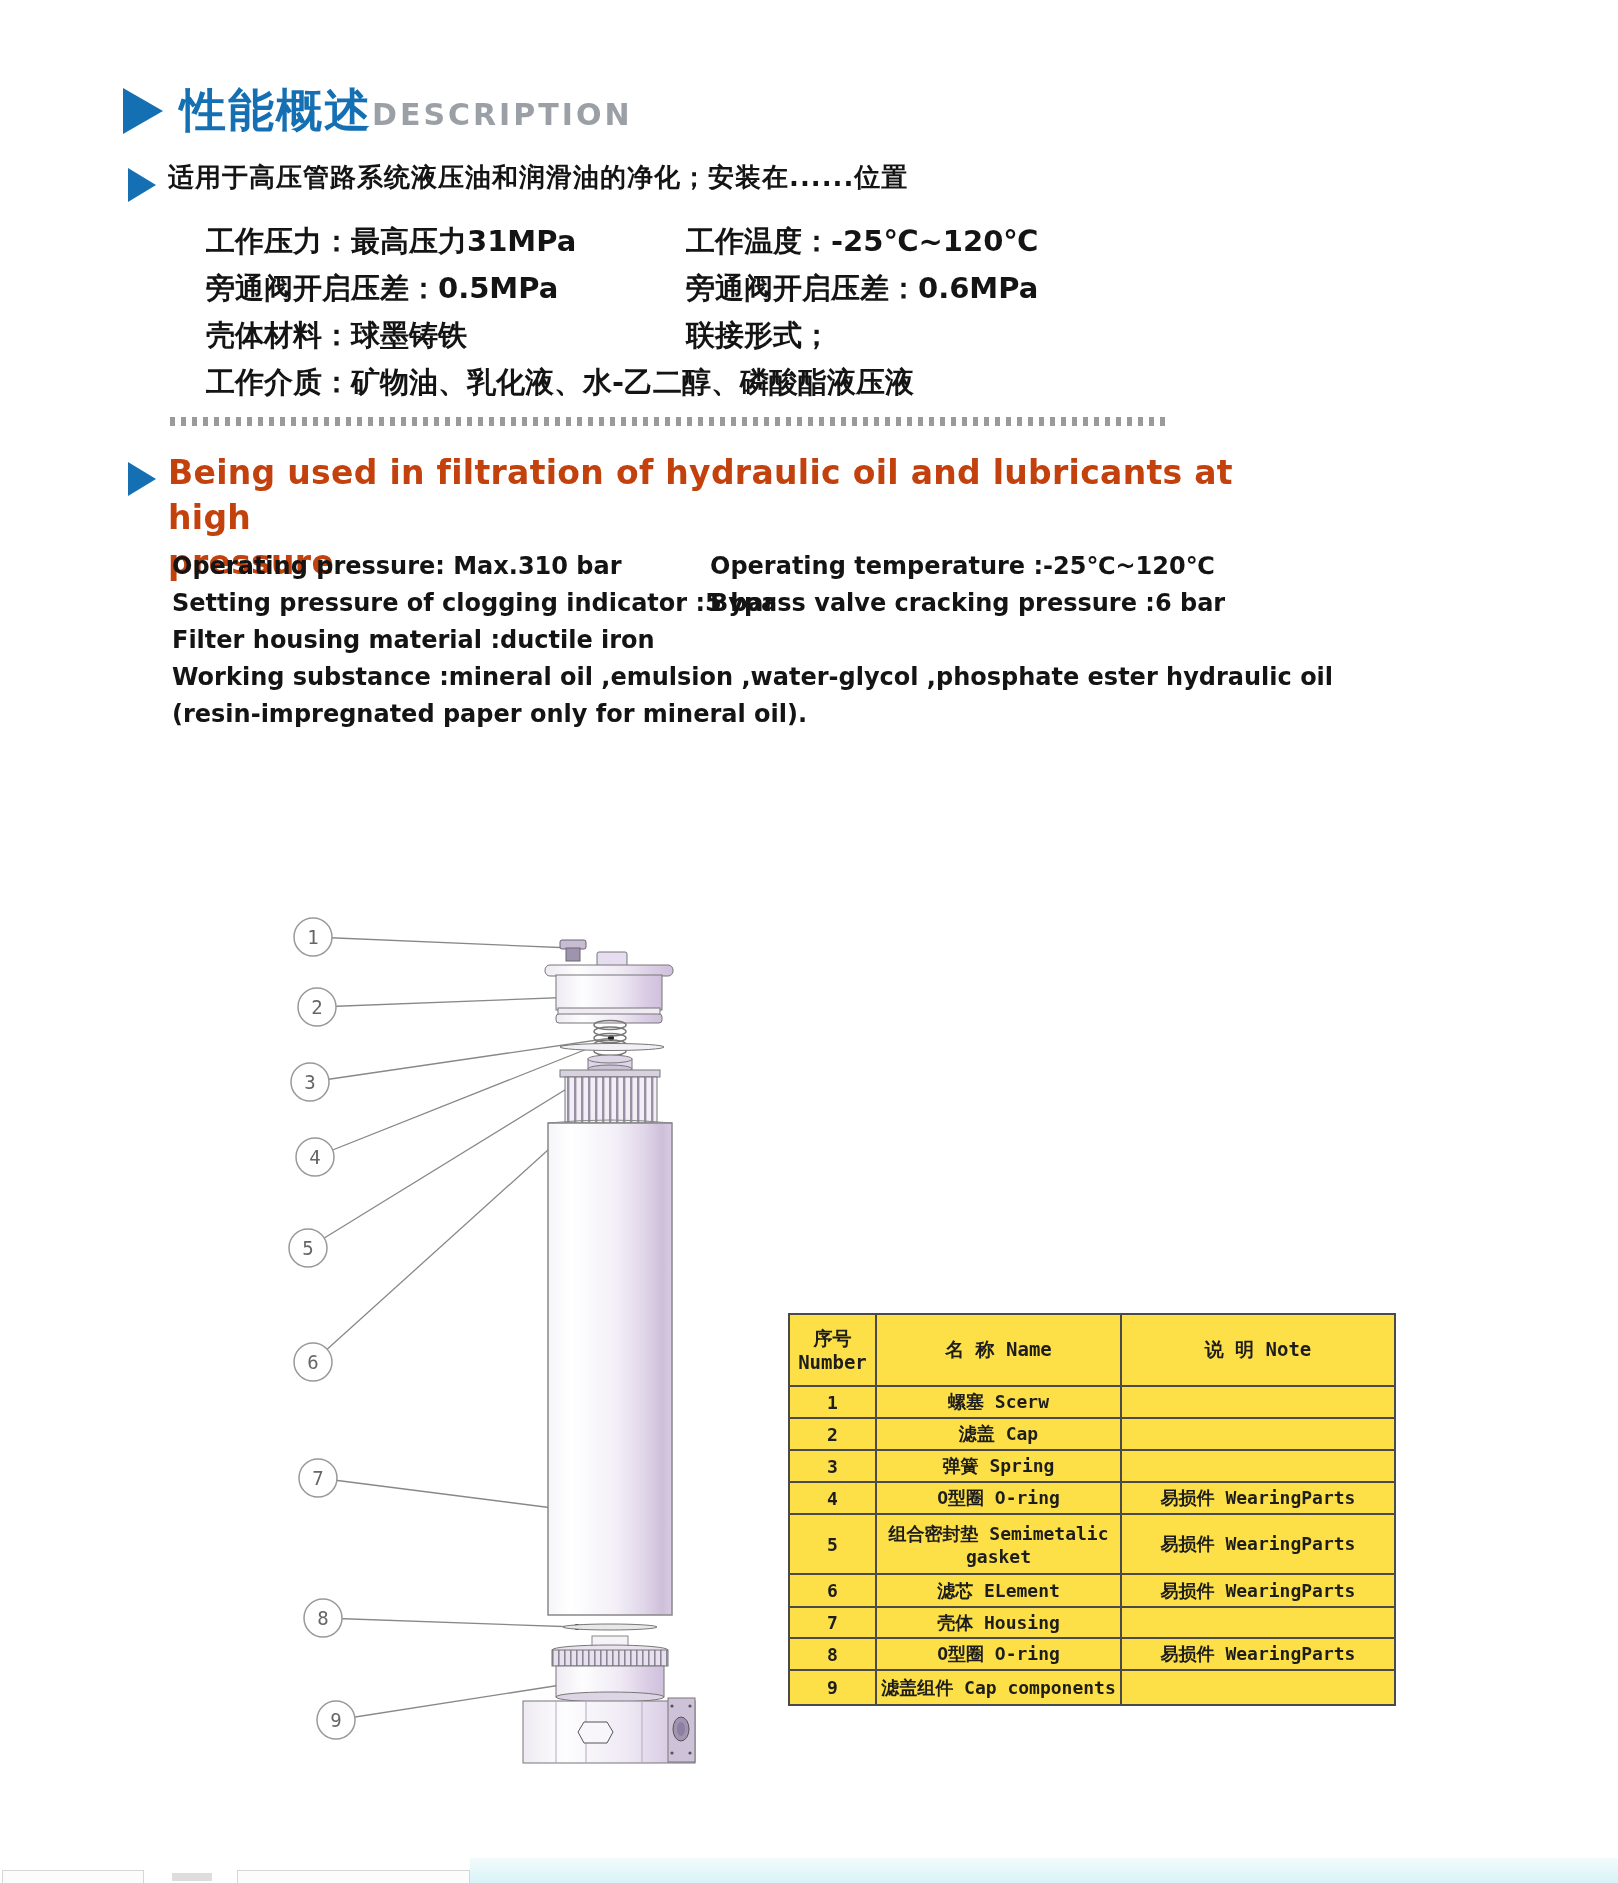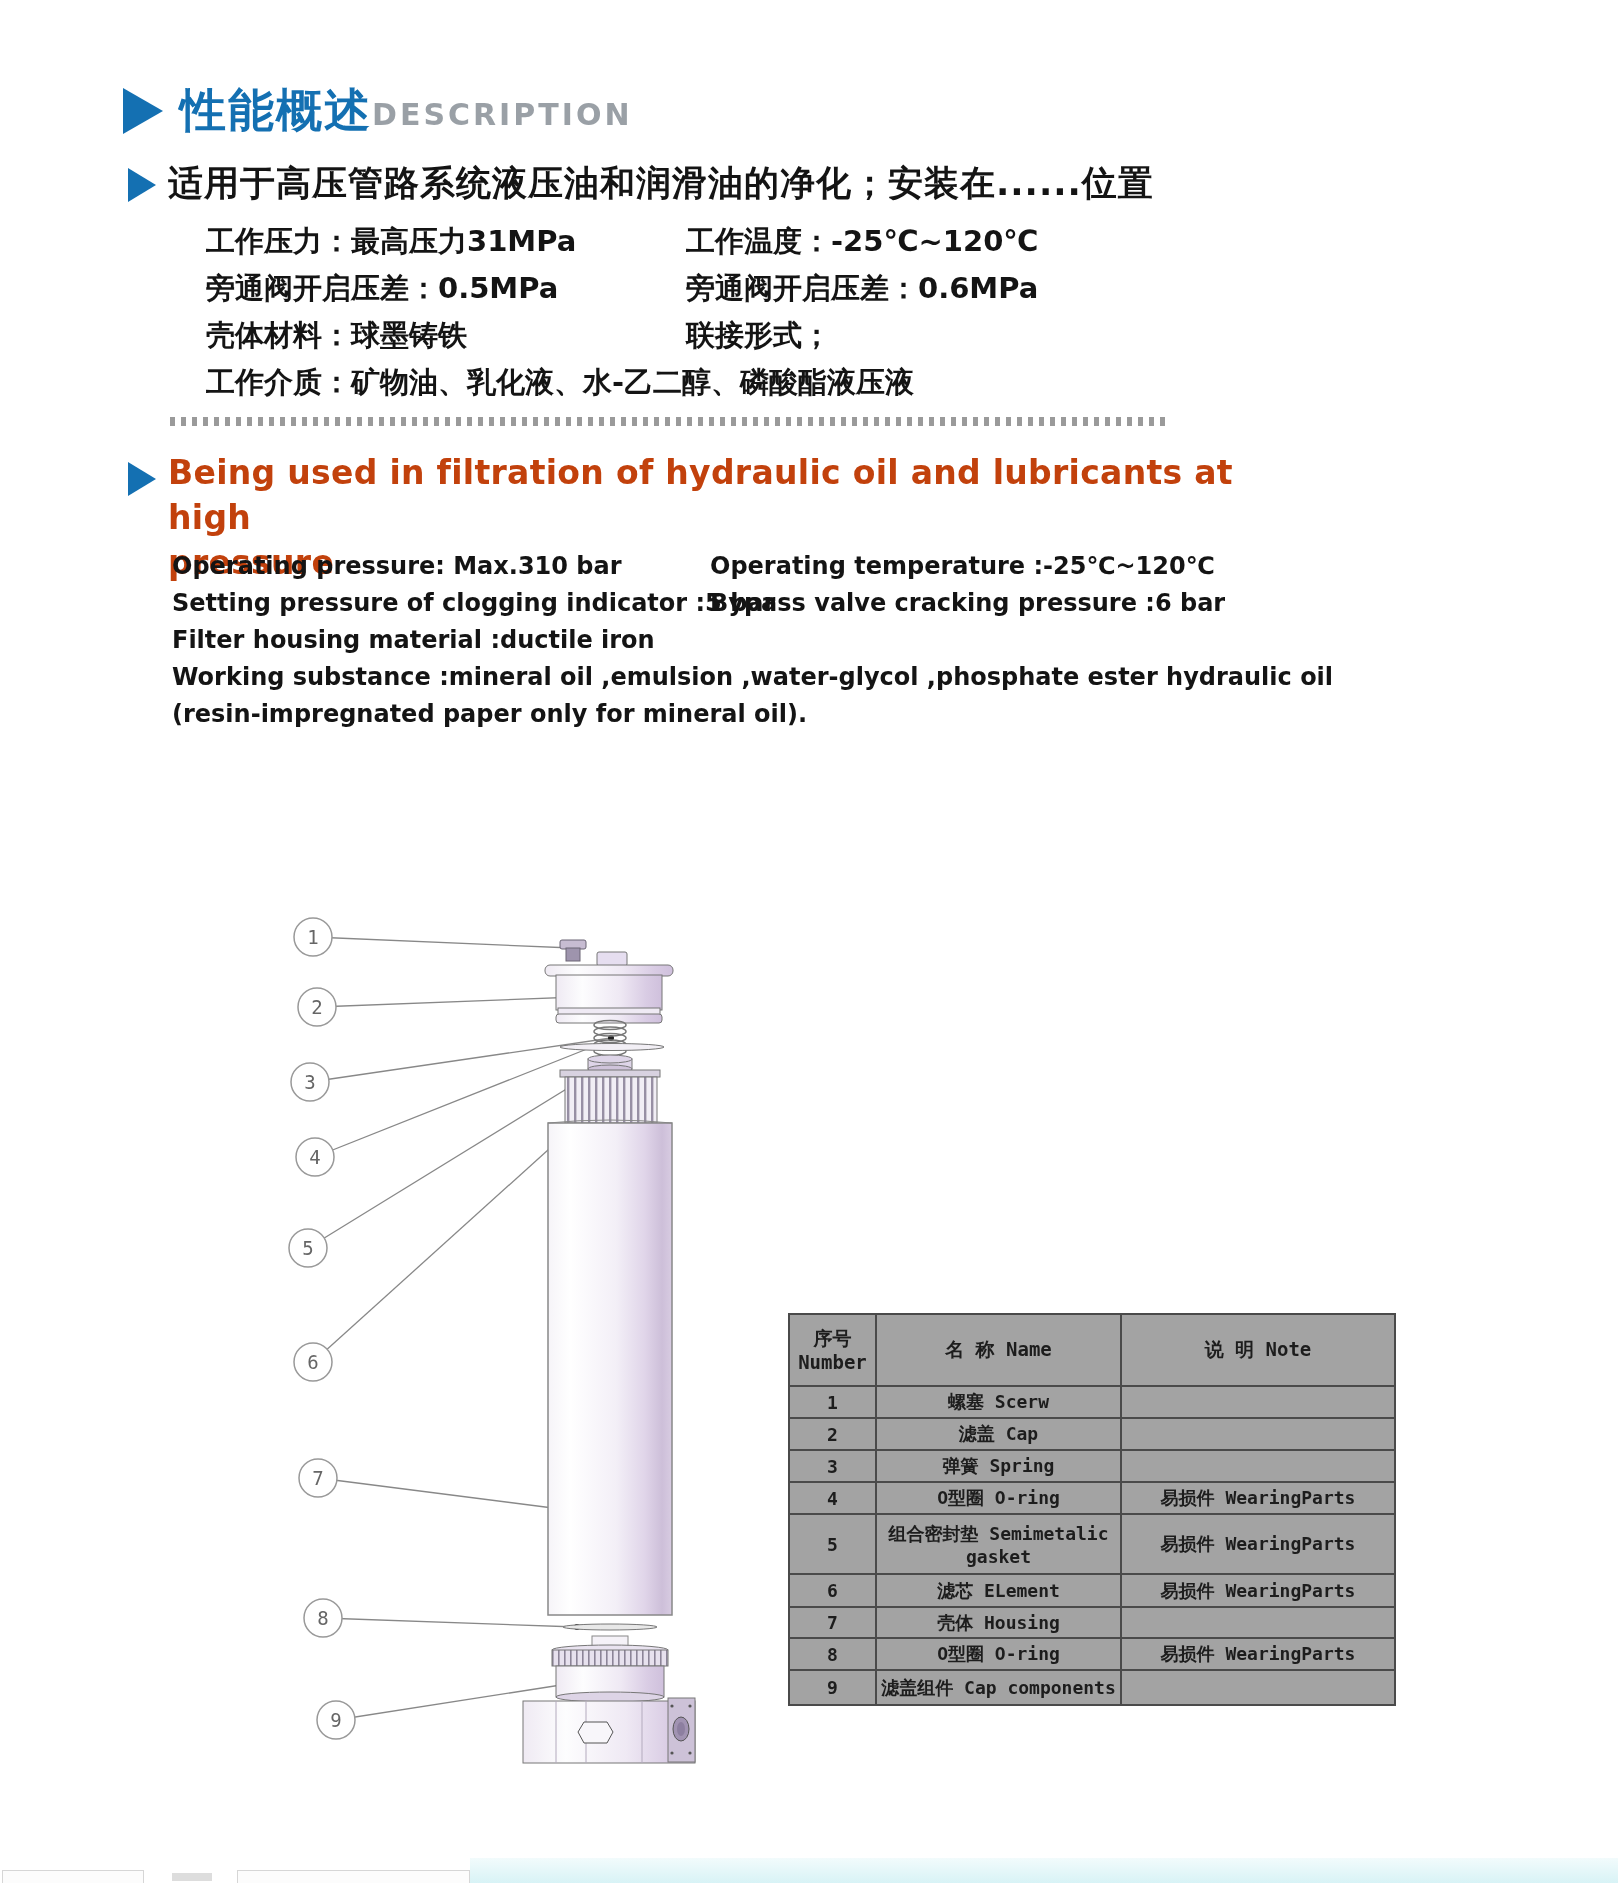--- a/index.html
+++ b/index.html
@@ -7,32 +7,32 @@
     position:relative;width:1618px;height:1883px;background:#ffffff;overflow:hidden;
     font-family:"DejaVu Sans",sans-serif;color:#1a1a1a;
   }
   .abs{position:absolute;}
   
   .arrow{background:#1470b2;clip-path:polygon(0 0,100% 50%,0 100%);}
   
   .h1-zh{font-size:46px;font-weight:bold;color:#1470b2;letter-spacing:2px;}
   .h1-en{font-size:30px;font-weight:bold;color:#9aa0a6;letter-spacing:3px;}
   
-  .intro-zh{font-size:35px;font-weight:bold;color:#141414;letter-spacing:1px;}
+  .intro-zh{font-size:26px;font-weight:bold;color:#141414;letter-spacing:1px;}
   
   .spec-zh-row{position:relative;height:47px;margin-left:41px;}
   .spec-zh-row span{position:absolute;top:0;font-size:29px;font-weight:bold;white-space:nowrap;color:#141414;}
   .spec-zh-row .r{left:480px;}
   .divider{height:9px;background:repeating-linear-gradient(90deg,#9a9a9a 0 5px,transparent 5px 11px);}
   .intro-en{font-size:33px;font-weight:bold;line-height:45px;color:#c2410c;letter-spacing:.3px;}
   .spec-en-row{position:relative;height:37px;}
   .spec-en-row span{position:absolute;top:0;font-size:24px;font-weight:bold;white-space:nowrap;color:#141414;}
   .spec-en-row .r{left:538px;}
   
-  table.parts{border-collapse:collapse;background:#a3a3a3;table-layout:fixed;width:606px;}
+  table.parts{border-collapse:collapse;background:#fde047;table-layout:fixed;width:606px;}
   table.parts td{border:2px solid #4a4a4a;text-align:center;vertical-align:middle;
     font-family:"DejaVu Sans Mono","DejaVu Sans",monospace;font-size:18px;font-weight:600;color:#1d1d1d;
     padding:1px 4px;overflow:hidden;}
   table.parts .hdr{font-size:19px;}
   .hdr-stack div{line-height:24px;}
   
   .footer-cyan{background:linear-gradient(180deg,#f2fbfc,#d8f3f6);}
   .faint-box{border:1px solid #d6d6d6;background:#fcfcfc;}
   svg text{font-family:"DejaVu Sans Mono","DejaVu Sans",monospace;}
 </style>

